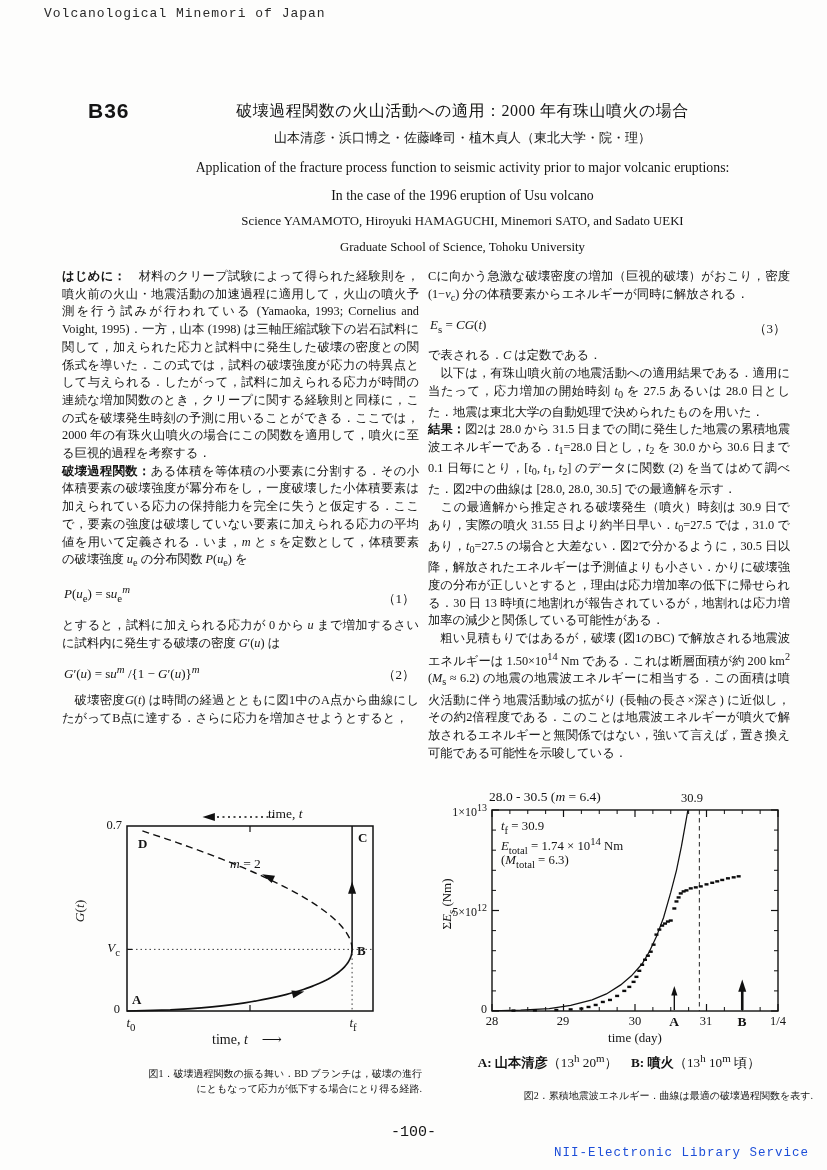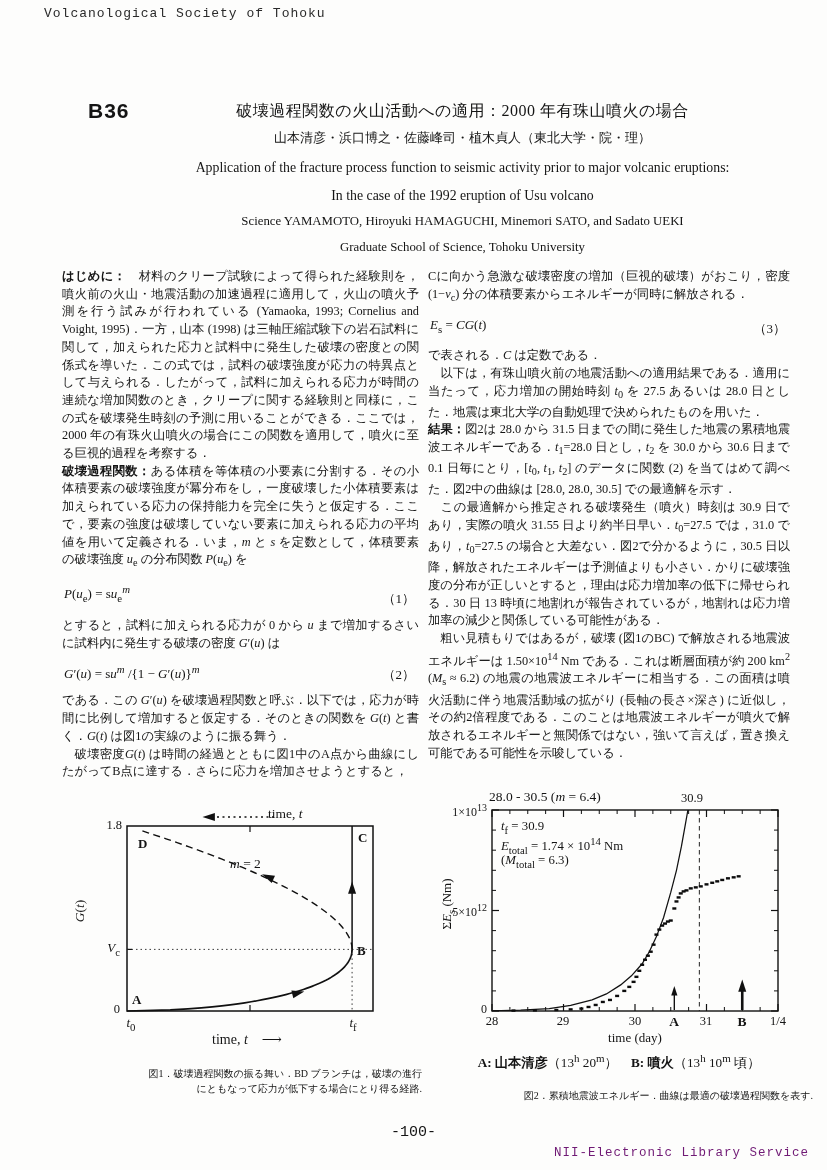--- a/index.html
+++ b/index.html
@@ -21,51 +21,50 @@
   .col-right{left:428px;width:362px;}
   .col p{margin:0;}
   .eq-row{display:flex;justify-content:space-between;align-items:flex-end;margin:9px 4px 9px 2px;font-size:13px;}
   .fig{position:absolute;}
   #fig1{left:62px;top:810px;width:362px;height:310px;}
   #fig2{left:425px;top:793px;width:388px;height:320px;}
   .ovl{position:absolute;white-space:nowrap;}
   .caption{position:absolute;font-size:10px;line-height:1.5;text-align:right;}
   svg{display:block;}
   .footer-page{position:absolute;left:0;right:0;top:1124px;text-align:center;font-size:15px;}
-  .footer-svc{position:absolute;right:18px;top:1146px;font-size:12.5px;color:#701a75;letter-spacing:1px;}
+  .footer-svc{position:absolute;right:18px;top:1146px;font-size:12.5px;color:#1d4ed8;letter-spacing:1px;}
   .b{font-weight:bold;}
 </style>
 </head>
 <body>
 
 <div class="page">
 
-  <div class="scan-header mono">Volcanological Society of Tohoku</div>
+  <div class="scan-header mono">Volcanological Minemori of Japan</div>
 
   <div class="session">B36</div>
   <div class="cblock title-ja ovl" style="position:absolute">破壊過程関数の火山活動への適用：2000 年有珠山噴火の場合</div>
   <div class="cblock authors-ja ovl" style="position:absolute">山本清彦・浜口博之・佐藤峰司・植木貞人（東北大学・院・理）</div>
   <div class="cblock title-en1 ovl" style="position:absolute">Application of the fracture process function to seismic activity prior to major volcanic eruptions:</div>
-  <div class="cblock title-en2 ovl" style="position:absolute">In the case of the 1992 eruption of Usu volcano</div>
+  <div class="cblock title-en2 ovl" style="position:absolute">In the case of the 1996 eruption of Usu volcano</div>
   <div class="cblock authors-en ovl" style="position:absolute">Science YAMAMOTO, Hiroyuki HAMAGUCHI, Minemori SATO, and Sadato UEKI</div>
   <div class="cblock affil-en ovl" style="position:absolute">Graduate School of Science, Tohoku University</div>
 
   <div class="col col-left">
     <p><b>はじめに：</b>　材料のクリープ試験によって得られた経験則を，噴火前の火山・地震活動の加速過程に適用して，火山の噴火予測を行う試みが行われている (Yamaoka, 1993; Cornelius and Voight, 1995)．一方，山本 (1998) は三軸圧縮試験下の岩石試料に関して，加えられた応力と試料中に発生した破壊の密度との関係式を導いた．この式では，試料の破壊強度が応力の特異点として与えられる．したがって，試料に加えられる応力が時間の連続な増加関数のとき，クリープに関する経験則と同様に，この式を破壊発生時刻の予測に用いることができる．ここでは，2000 年の有珠火山噴火の場合にこの関数を適用して，噴火に至る巨視的過程を考察する．</p>
     <p><b>破壊過程関数：</b>ある体積を等体積の小要素に分割する．その小体積要素の破壊強度が冪分布をし，一度破壊した小体積要素は加えられている応力の保持能力を完全に失うと仮定する．ここで，要素の強度は破壊していない要素に加えられる応力の平均値を用いて定義される．いま，<i>m</i> と <i>s</i> を定数として，体積要素の破壊強度 <i>u</i><sub>e</sub> の分布関数 <i>P</i>(<i>u</i><sub>e</sub>) を</p>
     <div class="eq-row">
       <span><i>P</i>(<i>u</i><sub>e</sub>) = s<i>u</i><sub>e</sub><sup><i>m</i></sup></span>
       <span>（1）</span>
     </div>
     <p>とすると，試料に加えられる応力が 0 から <i>u</i> まで増加するさいに試料内に発生する破壊の密度 <i>G</i>′(<i>u</i>) は</p>
     <div class="eq-row">
       <span><i>G</i>′(<i>u</i>) = s<i>u</i><sup><i>m</i></sup> /{1 − <i>G</i>′(<i>u</i>)}<sup><i>m</i></sup></span>
       <span>（2）</span>
     </div>
-    <p>である．この <i>G</i>′(<i>u</i>) を破壊過程関数と呼ぶ．以下では，応力が時間に比例して増加すると仮定する．そのときの関数を <i>G</i>(<i>t</i>) と書く．<i>G</i>(<i>t</i>) は図1の実線のように振る舞う．</p>
     <p>　破壊密度<i>G</i>(<i>t</i>) は時間の経過とともに図1中のA点から曲線にしたがってB点に達する．さらに応力を増加させようとすると，</p>
   </div>
 
   <div class="col col-right">
     <p>Cに向かう急激な破壊密度の増加（巨視的破壊）がおこり，密度 (1−<i>v</i><sub>c</sub>) 分の体積要素からエネルギーが同時に解放される．</p>
     <div class="eq-row">
       <span><i>E</i><sub>s</sub> = <i>CG</i>(<i>t</i>)</span>
       <span>（3）</span>
     </div>
     <p>で表される．<i>C</i> は定数である．</p>
@@ -86,21 +85,21 @@
         <polyline points="65.00,201.00 108.32,199.97 125.93,198.95 139.20,197.92 150.20,196.89 159.71,195.87 168.16,194.84 175.79,193.81 182.75,192.79 189.17,191.76 195.12,190.73 200.67,189.71 205.87,188.68 210.75,187.65 215.35,186.63 219.69,185.60 223.79,184.57 227.68,183.55 231.37,182.52 234.88,181.49 238.21,180.47 241.38,179.44 244.40,178.41 247.27,177.38 250.00,176.36 252.61,175.33 255.09,174.30 257.46,173.28 259.71,172.25 261.85,171.22 263.89,170.20 265.84,169.17 267.68,168.14 269.43,167.12 271.10,166.09 272.68,165.06 274.17,164.04 275.59,163.01 276.92,161.98 278.18,160.96 279.37,159.93 280.49,158.90 281.53,157.88 282.51,156.85 283.42,155.82 284.26,154.80 285.05,153.77 285.77,152.74 286.43,151.72 287.03,150.69 287.58,149.66 288.06,148.64 288.50,147.61 288.87,146.58 289.20,145.56 289.47,144.53 289.70,143.50 289.87,142.48 289.99,141.45 290.06,140.42 290.09,139.39" fill="none" stroke="#111" stroke-width="1.7"></polyline>
         <line x1="290.09000000000003" y1="139.39499999999998" x2="290.09000000000003" y2="16" stroke="#111" stroke-width="1.5"></line>
         <polyline points="290.09,139.39 290.01,137.38 289.75,135.37 289.32,133.36 288.73,131.35 287.98,129.34 287.08,127.33 286.03,125.32 284.82,123.31 283.48,121.30 281.99,119.29 280.37,117.28 278.62,115.27 276.73,113.26 274.72,111.25 272.58,109.24 270.31,107.23 267.93,105.22 265.43,103.21 262.81,101.20 260.08,99.19 257.24,97.18 254.28,95.17 251.22,93.16 248.05,91.15 244.78,89.14 241.40,87.13 237.92,85.12 234.34,83.11 230.66,81.10 226.88,79.08 223.01,77.07 219.05,75.06 214.99,73.05 210.83,71.04 206.59,69.03 202.26,67.02 197.83,65.01 193.32,63.00 188.73,60.99 184.04,58.98 179.28,56.97 174.42,54.96 169.49,52.95 164.47,50.94 159.38,48.93 154.20,46.92 148.94,44.91 143.61,42.90 138.19,40.89 132.70,38.88 127.13,36.87 121.49,34.86 115.77,32.85 109.98,30.84 104.12,28.83 98.18,26.82 92.17,24.81 86.08,22.80 79.93,20.79" fill="none" stroke="#111" stroke-width="1.4" stroke-dasharray="7,4.5"></polyline>
         <polygon points="0,-6.5 4.03,5.8500000000000005 -4.03,5.8500000000000005" transform="translate(236,183) rotate(76)" fill="#111"></polygon>
         <polygon points="0,-6.5 4.03,5.8500000000000005 -4.03,5.8500000000000005" transform="translate(290.09000000000003,78) rotate(0)" fill="#111"></polygon>
         <polygon points="0,-6.5 4.03,5.8500000000000005 -4.03,5.8500000000000005" transform="translate(206,67) rotate(-66)" fill="#111"></polygon>
         <line x1="212" y1="7" x2="152" y2="7" stroke="#111" stroke-width="1.3" stroke-dasharray="2,3.5"></line>
         <polygon points="0,-6.5 4.03,5.8500000000000005 -4.03,5.8500000000000005" transform="translate(147,7) rotate(-90)" fill="#111"></polygon>
       </svg>
     <div class="ovl" style="left:206px;top:-4px;font-size:13.5px">time, <i>t</i></div>
-    <div class="ovl" style="left:18px;width:42px;top:8px;text-align:right;font-size:12.5px">1.8</div>
+    <div class="ovl" style="left:18px;width:42px;top:8px;text-align:right;font-size:12.5px">0.7</div>
     <div class="ovl" style="left:24px;width:34px;top:130px;text-align:right;font-size:13px"><i>V</i><sub>c</sub></div>
     <div class="ovl" style="left:32px;width:26px;top:192px;text-align:right;font-size:12.5px">0</div>
     <div class="ovl" style="left:10px;top:132px;width:62px;text-align:center;font-size:13.5px;transform:rotate(-90deg);transform-origin:0 0"><i>G</i>(<i>t</i>)</div>
     <div class="ovl" style="left:58px;width:22px;top:205px;text-align:center;font-size:13px"><i>t</i><sub>0</sub></div>
     <div class="ovl" style="left:280px;width:22px;top:205px;text-align:center;font-size:13px"><i>t</i><sub>f</sub></div>
     <div class="ovl" style="left:100px;width:170px;top:221px;text-align:center;font-size:14px">time, <i>t</i>　⟶</div>
     <div class="ovl b" style="left:70px;top:182px;font-size:13px">A</div>
     <div class="ovl b" style="left:295px;top:133px;font-size:13px">B</div>
     <div class="ovl b" style="left:296px;top:20px;font-size:13px">C</div>
     <div class="ovl b" style="left:76px;top:26px;font-size:13px">D</div>

